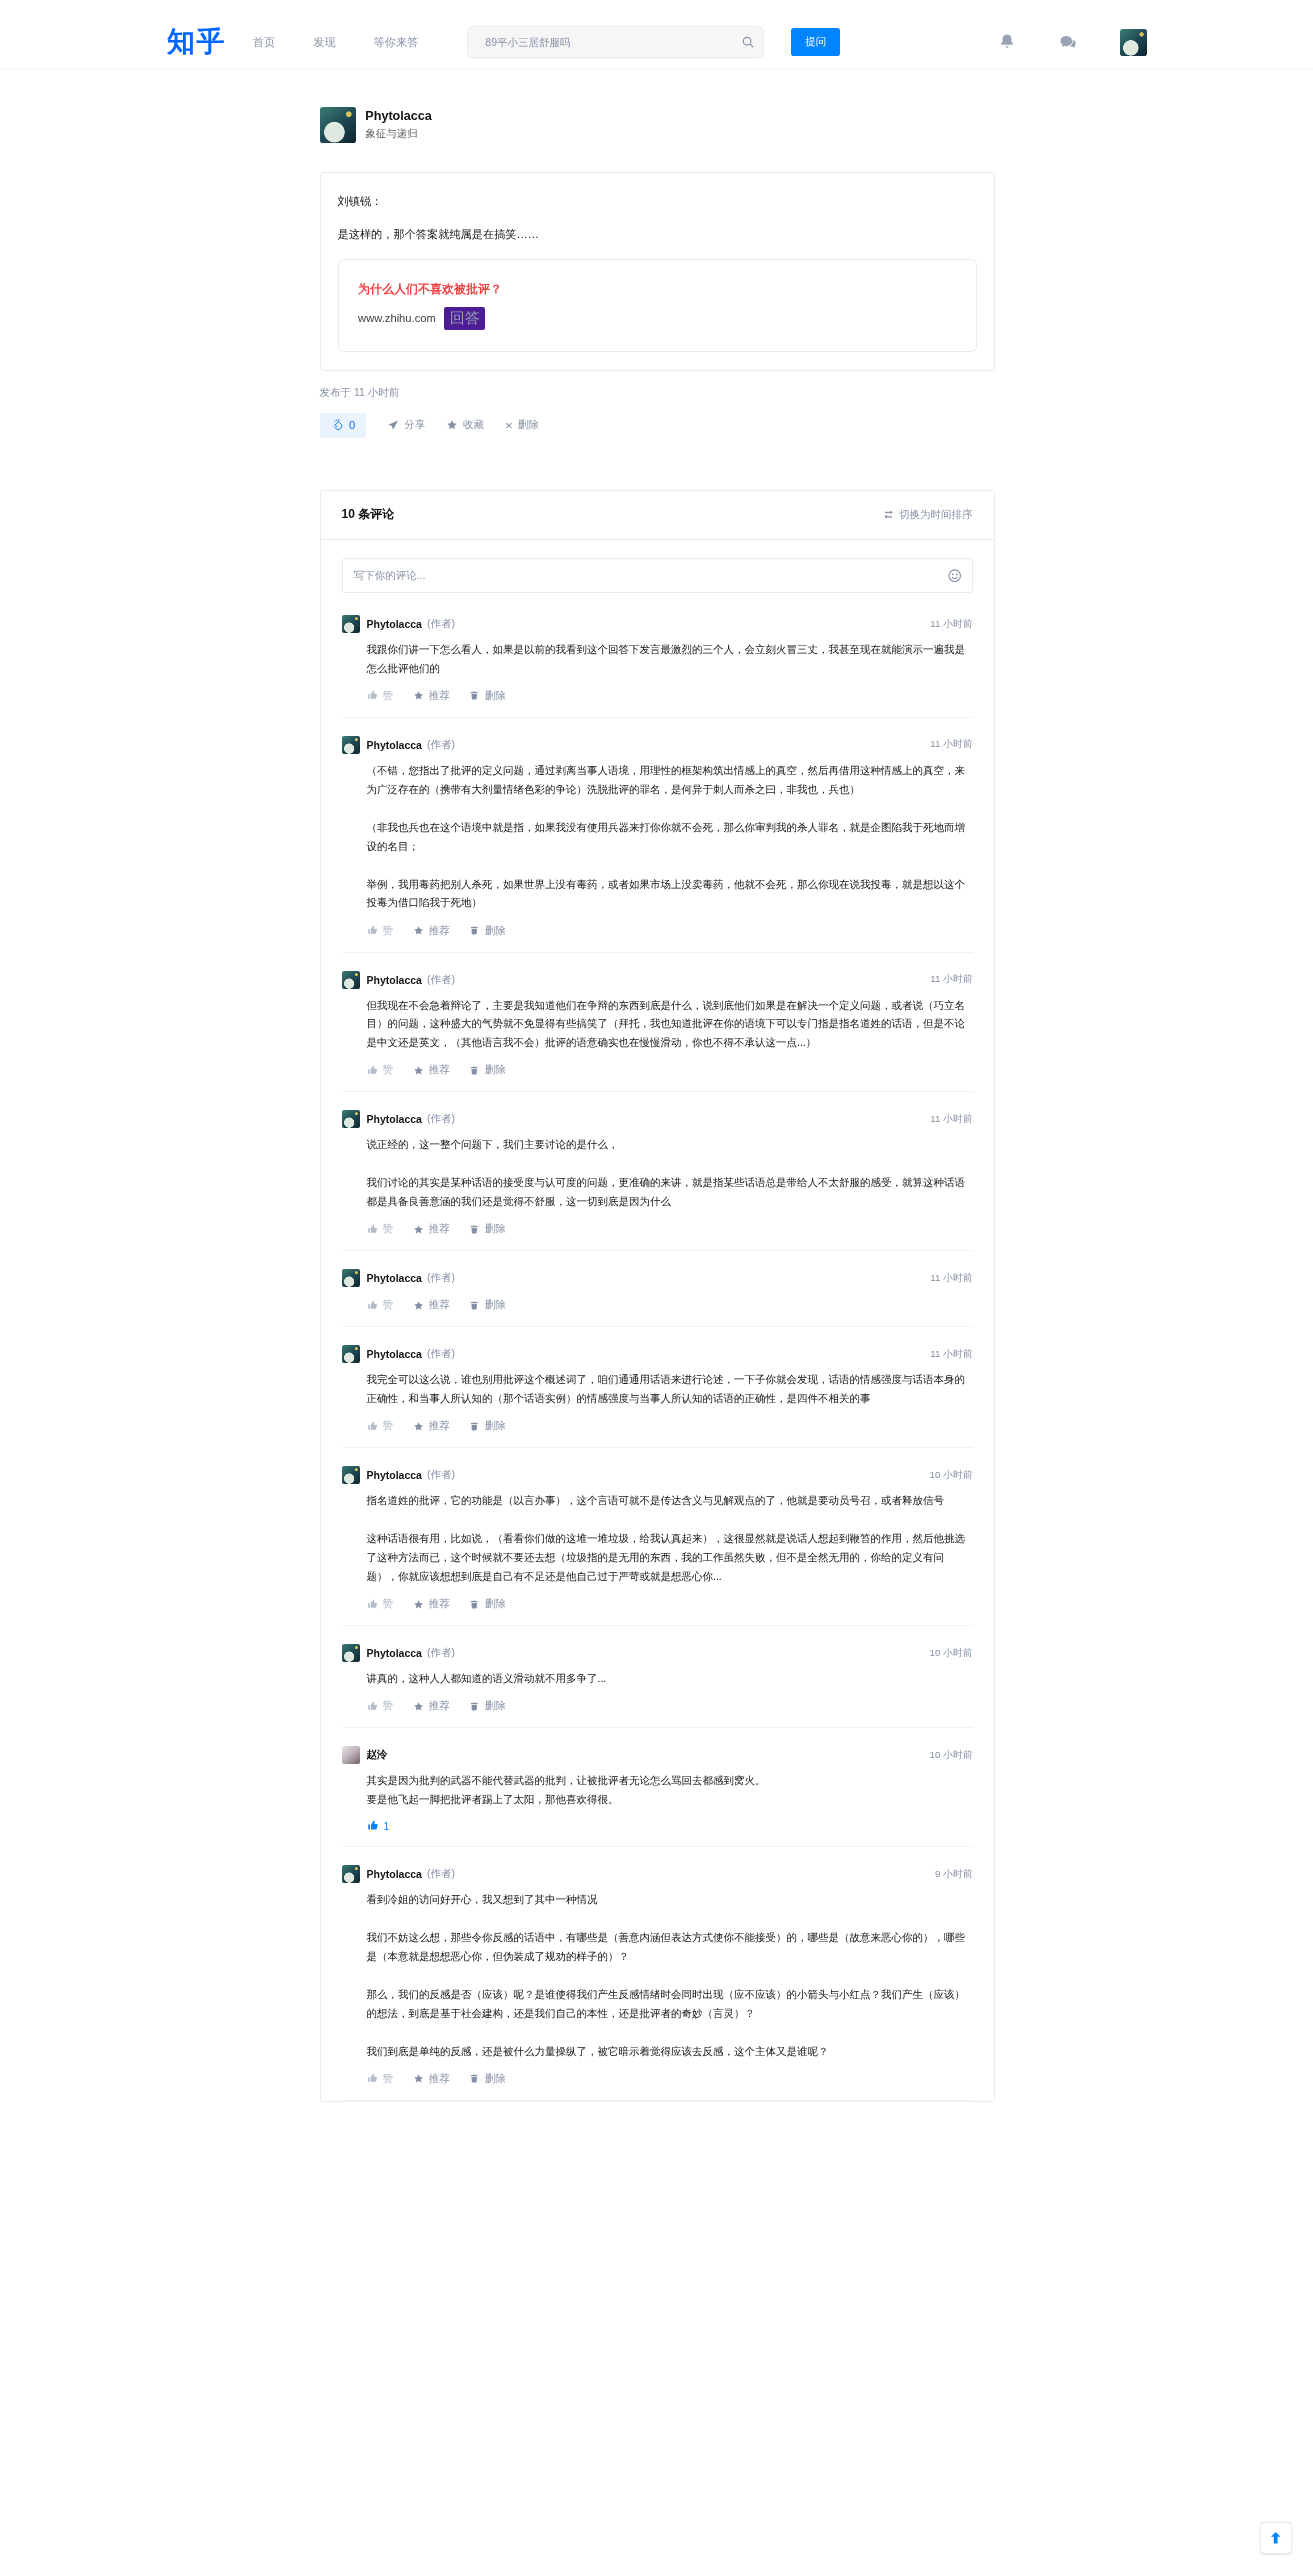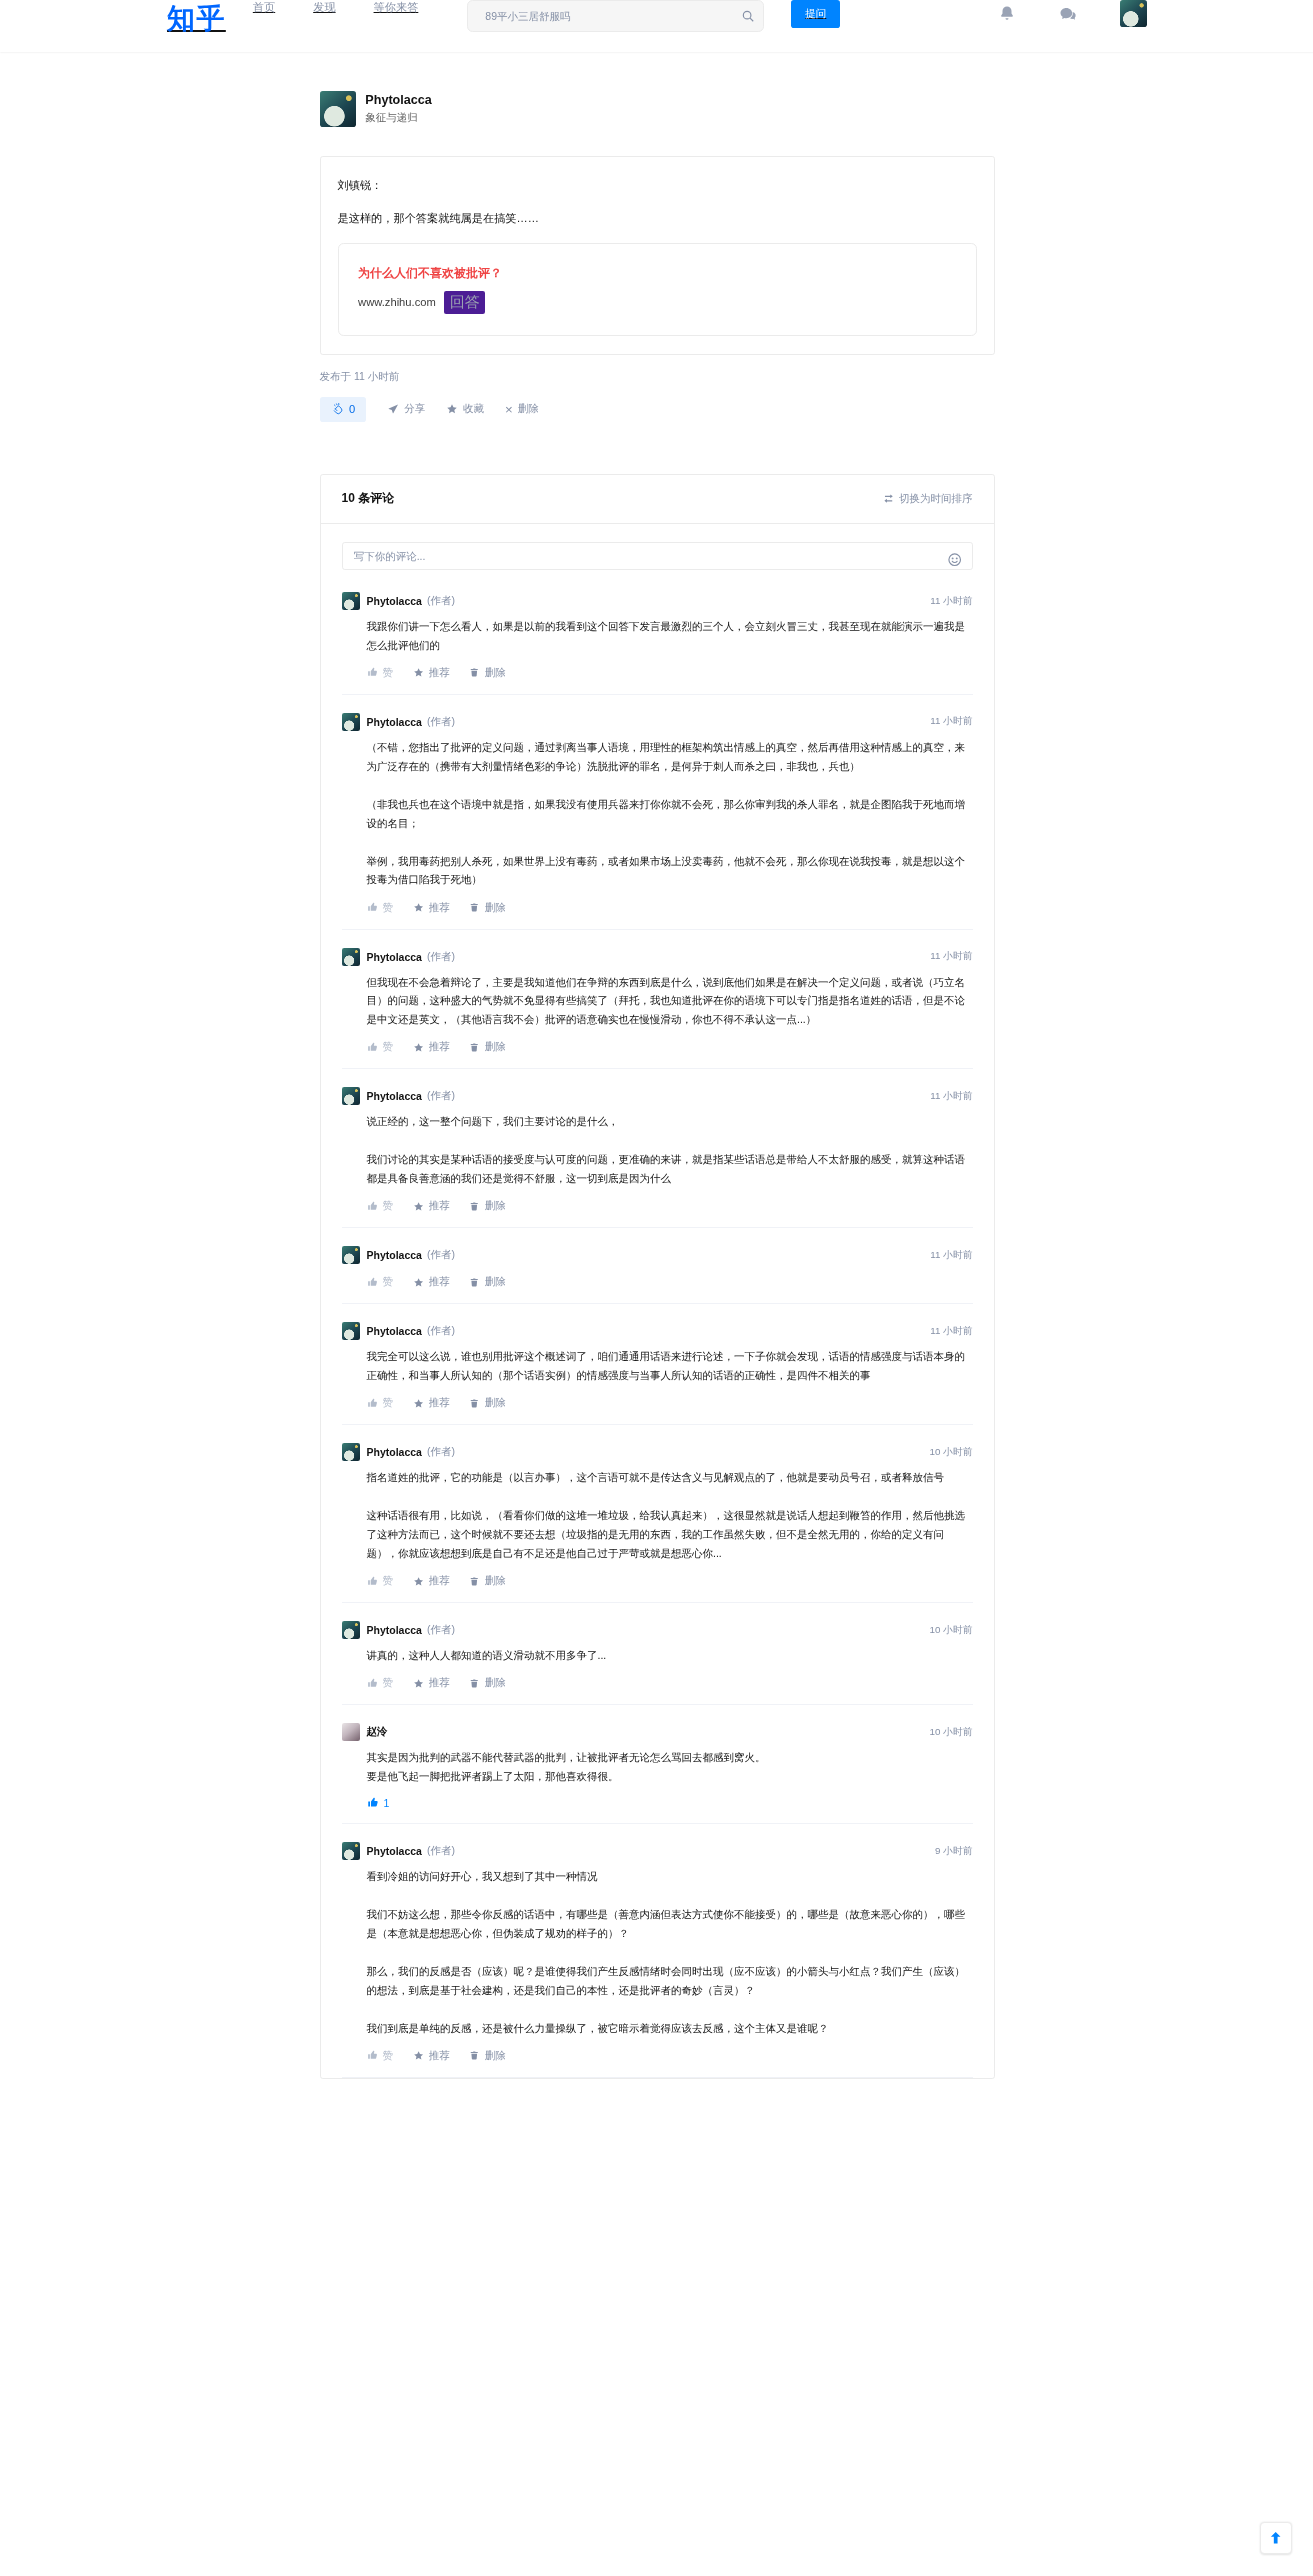--- a/index.html
+++ b/index.html
@@ -4,21 +4,21 @@
 <style>
   * { box-sizing: border-box; margin: 0; padding: 0; }
   html,body { background:#fff; }
   body {
     width: 1314px; min-height: 2576px; position: relative;
     font-family: "Liberation Sans", "DejaVu Sans", sans-serif;
     color:#121212; -webkit-font-smoothing: antialiased;
   }
   
   .navbar { height:52px; background:#fff; box-shadow:0 0.7px 2.1px rgba(18,18,18,.1); position:relative; z-index:5; }
-  .nav-inner { width:980px; margin:0 auto; height:52px; display:flex; align-items:flex-start;text-decoration:underline; }
+  .nav-inner { width:980px; margin:16px auto; height:52px; display:flex; align-items:center; }
   .logo { font-size:28px; font-weight:700; color:#0066ff; letter-spacing:1.4px; margin-right:27px; cursor:pointer; }
   .nav-links { display:flex; gap:38px; margin-right:49px; }
   .nav-link { font-size:11.2px; color:#8590a6; cursor:pointer; }
   .search-wrap { position:relative; width:297px; }
   .search-input {
     width:297px; height:32px; background:#f6f6f6; border:0.7px solid #ebebeb; border-radius:5.6px;
     padding:0 31px 0 17px; font-size:10.5px; color:#121212; outline:none;
     font-family:"Liberation Sans","DejaVu Sans",sans-serif;
   }
   .search-input::placeholder { color:#8590a6; opacity:1; }
@@ -62,21 +62,21 @@
   .vote-btn { display:flex; align-items:center; gap:5.6px; background:#e9f2fd; color:#056de8;
     border:none; border-radius:2.8px; padding:6.3px 11.2px; font-size:11.2px; cursor:pointer; font-family:inherit; }
   .pa-item { display:flex; align-items:center; gap:4.9px; font-size:10.5px; color:#8590a6; cursor:pointer; }
   .x-glyph { font-size:13.3px; line-height:1; }
   
   .comments-card { margin-top:52px; margin-bottom:39px; border:0.7px solid #ebebeb; border-radius:2.8px; background:#fff; }
   .cm-head { display:flex; align-items:center; justify-content:space-between; padding:15.4px 21px; border-bottom:0.7px solid #ebebeb;gap:44px; }
   .cm-count { font-size:12px; font-weight:700; color:#121212; }
   .cm-sort { display:flex; align-items:center; gap:4.9px; font-size:10.5px; color:#8590a6; cursor:pointer; }
   .cm-input-wrap { margin:18px 21px 4.2px; position:relative; }
-  .cm-input { width:100%; height:28px; border:0.7px solid #ebebeb; border-radius:2.8px; background:#fff;
+  .cm-input { width:100%; height:35px; border:0.7px solid #ebebeb; border-radius:2.8px; background:#fff;
     padding:0 34px 0 11.2px; font-size:10.5px; color:#121212; outline:none; font-family:inherit; }
   .cm-input::placeholder { color:#8590a6; opacity:1; }
   .cm-emoji { position:absolute; right:9.8px; top:9.8px; cursor:pointer; }
   .cm-list { padding:0 21px; }
   .comment { padding:18px 0 14px; border-bottom:0.7px solid #f0f2f7; }
   .c-head { display:flex; align-items:center; }
   .c-av { width:18px; height:18px; border-radius:2.1px; flex:0 0 auto; cursor:pointer; }
   .c-name { margin-left:7px; font-size:10.5px; font-weight:700; color:#121212; cursor:pointer; }
   .c-tag { margin-left:5px; font-size:10.5px; color:#8590a6; }
   .c-time { margin-left:auto; font-size:9.8px; color:#8590a6; }

